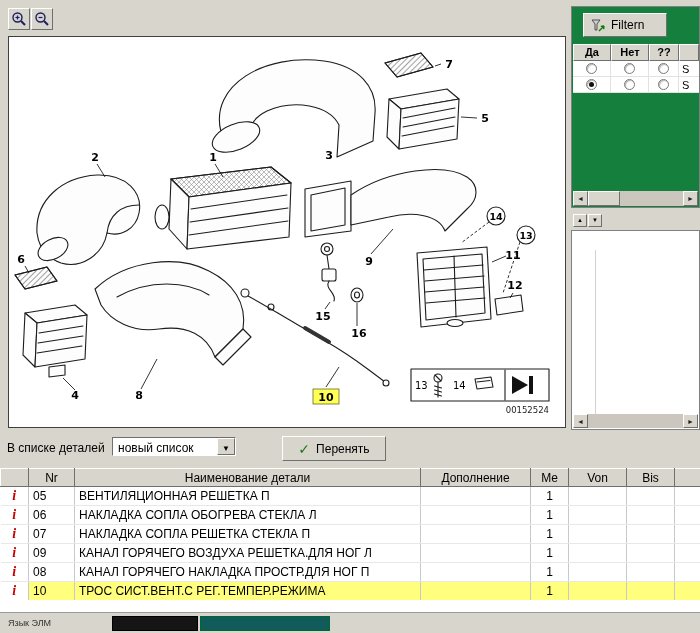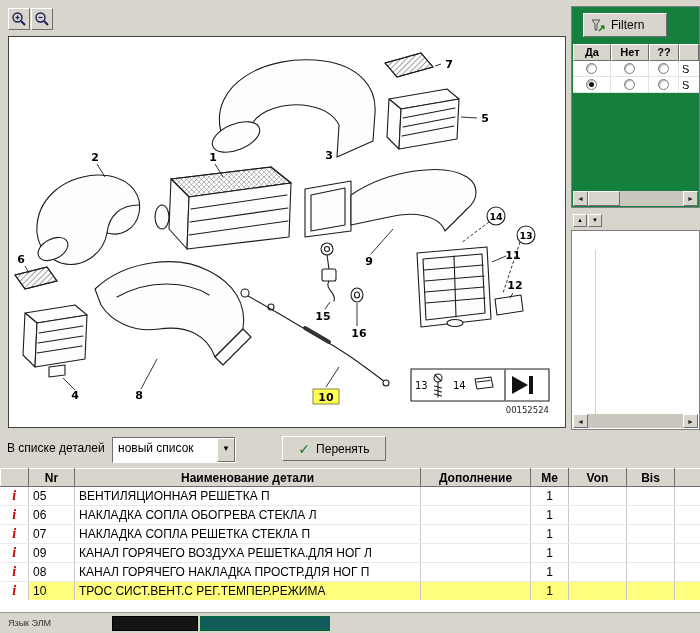--- a/index.html
+++ b/index.html
@@ -52,30 +52,30 @@
   
   .rpanel-bottom{position:absolute;left:571px;top:230px;width:129px;height:200px;background:#fff;border:1px solid #808080}
   .nhead{position:absolute;left:1px;top:1px;right:0;height:18px;display:flex}
   .nhead .hcell{font-weight:bold;font-size:12px;line-height:16px;padding-left:4px}
   .w22{width:22px}
   .vline{position:absolute;left:23px;top:19px;bottom:15px;width:1px;background:#d2d2d2}
 
   
   .selbar{position:absolute;left:0;top:432px;width:700px;height:32px;background:#d8d5cd}
   .selbar-label{position:absolute;left:7px;top:9px;font-size:12px}
-  .dropdown{position:absolute;left:112px;top:5px;width:124px;height:26px;display:flex;cursor:pointer}
+  .dropdown{position:absolute;left:112px;top:5px;width:124px;height:19px;display:flex;cursor:pointer}
   .dropdown .dd-text{flex:1;font-size:12px;line-height:20px;padding-left:5px;background:#fff;overflow:hidden;white-space:nowrap}
   .dd-arrow{width:18px;font-size:8px;line-height:19px;text-align:center}
   .apply-btn{position:absolute;left:282px;top:4px;width:104px;height:25px;display:flex;align-items:center;justify-content:center;
              gap:6px;font-size:12px;cursor:pointer}
   .check{color:#1a7a1a;font-weight:bold;font-size:14px;line-height:12px}
 
   
   .parts-table{position:absolute;left:0;top:468px;width:700px;border-collapse:collapse;table-layout:fixed;background:#fff}
-  .parts-table th{height:18px;font-size:12px;font-weight:bold;text-align:center;background:#d8d5cd;
+  .parts-table th{height:18px;font-size:12px;font-weight:normal;text-align:center;background:#d8d5cd;
                   border-top:1px solid #fff;border-left:1px solid #fff;border-right:1px solid #6f6f6f;border-bottom:1px solid #6f6f6f;
                   overflow:hidden;white-space:nowrap}
   .parts-table td{height:19px;font-size:12px;padding:0 4px;border-right:1px solid #c9c9c9;border-bottom:1px solid #e8e8e8;
                   overflow:hidden;white-space:nowrap;background:#fff}
   .parts-table tr.hl td{background:#ffff7d}
   .parts-table tr.hl td:first-child{background:#fff}
   .c-info{text-align:center}
   .c-me{text-align:center}
   .i-icon{color:#c40000;font:italic bold 14px "Liberation Serif","DejaVu Serif",serif}
   .table-filler{position:absolute;left:0;top:600px;width:700px;height:12px;background:#fff}

